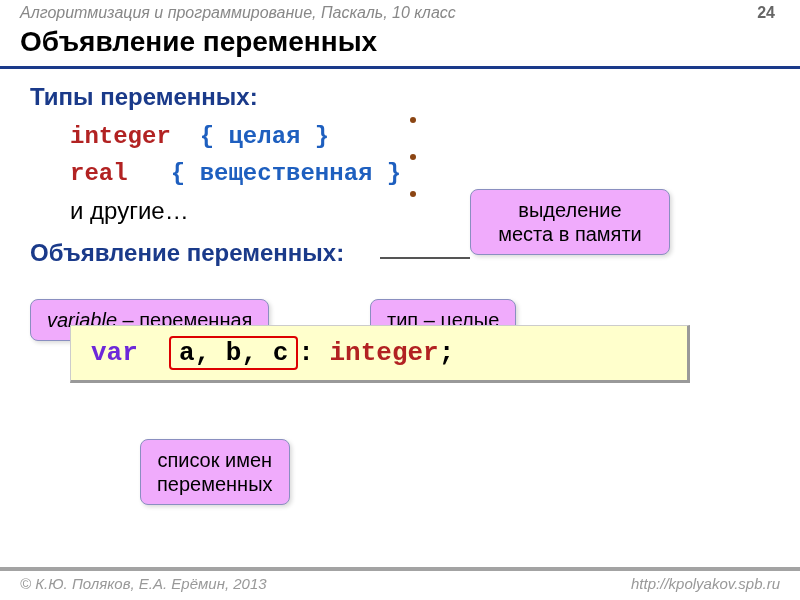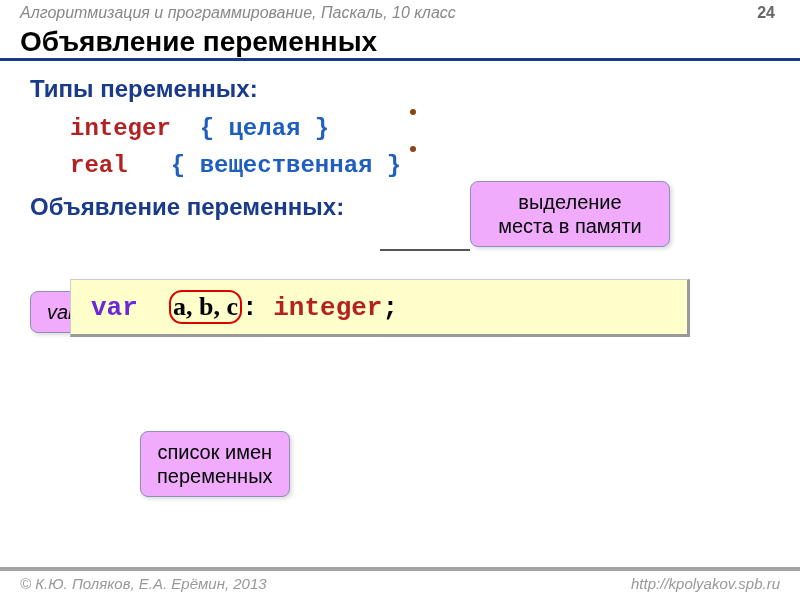--- a/index.html
+++ b/index.html
@@ -11,21 +11,21 @@
     overflow: hidden;
   }
   .header {
     display: flex; justify-content: space-between;
     padding: 4px 25px 2px 20px;
     font-style: italic; color: #888; font-size: 16px;
   }
   .page-num { font-weight: bold; color: #666; font-style: normal; }
   .title {
     font-size: 28px; font-weight: bold; color: #000;
-    padding: 2px 20px 0 20px;
+    padding: 2px 20px 8px 20px;
     border-bottom: 3px solid #1a3a8a;
   }
   .content { padding: 10px 30px; position: relative; }
   .section-label {
     color: #1a3a8a; font-size: 24px; font-weight: bold;
     margin: 4px 0 6px 0;
   }
   .bullet-list { margin-left: 40px; }
   .bullet-item {
     font-size: 24px; display: flex; align-items: baseline;
@@ -60,22 +60,22 @@
     background: #ffffcc;
     border-right: 3px solid #999; border-bottom: 3px solid #999;
     border-top: 1px solid #ccc; border-left: 1px solid #ccc;
     padding: 10px 20px;
     font-family: "Courier New", monospace; font-weight: bold;
     font-size: 26px;
     margin: 52px 80px 0 40px;
     position: relative;
   }
   .redbox {
-    border: 2px solid #d00; border-radius: 13px;
-    padding: 0 2px; display: inline-block; font-family: Liberation Serif, serif;
+    border: 2px solid #d00; border-radius: 4px;
+    padding: 0 8px; display: inline-block;
   }
   .footer {
     position: absolute; bottom: 4px; left: 0; right: 0;
     display: flex; justify-content: space-between;
     padding: 4px 20px; font-style: italic; color: #999; font-size: 15px;
     border-top: 4px solid #a3a3a3;
   }
   .connector {
     position: absolute; background: #555;
   }
@@ -94,20 +94,24 @@
 <div class="content">
   <div class="section-label">Типы переменных:</div>
   <div class="bullet-list">
     <div class="bullet-item">
       <span class="dot"></span>
       <span class="mono"><span class="kw-type">integer</span>&nbsp;&nbsp;<span class="kw-comment">{ целая }</span></span>
     </div>
     <div class="bullet-item">
       <span class="dot"></span>
       <span class="mono"><span class="kw-type">real</span>&nbsp;&nbsp;&nbsp;<span class="kw-comment">{ вещественная }</span></span>
+    </div>
+    <div class="bullet-item">
+      <span class="dot"></span>
+      <span class="plain">и другие…</span>
     </div>
   </div>
 
   <div class="decl-row">
     <div class="section-label">Объявление переменных:</div>
     <div class="connector" style="left:380px; top:188px; width:90px; height:2px;"></div>
   </div>
 
   <div class="callout" style="top:120px; left:470px; width:200px;">
     <span style="white-space:pre-line;">выделение

